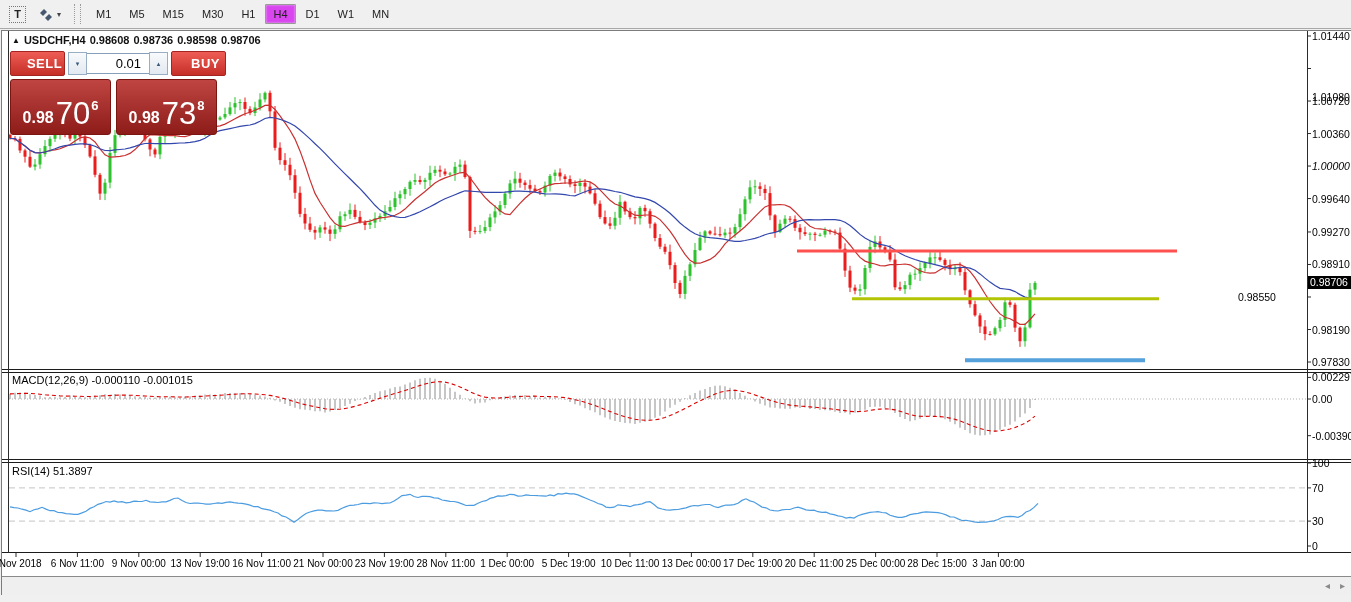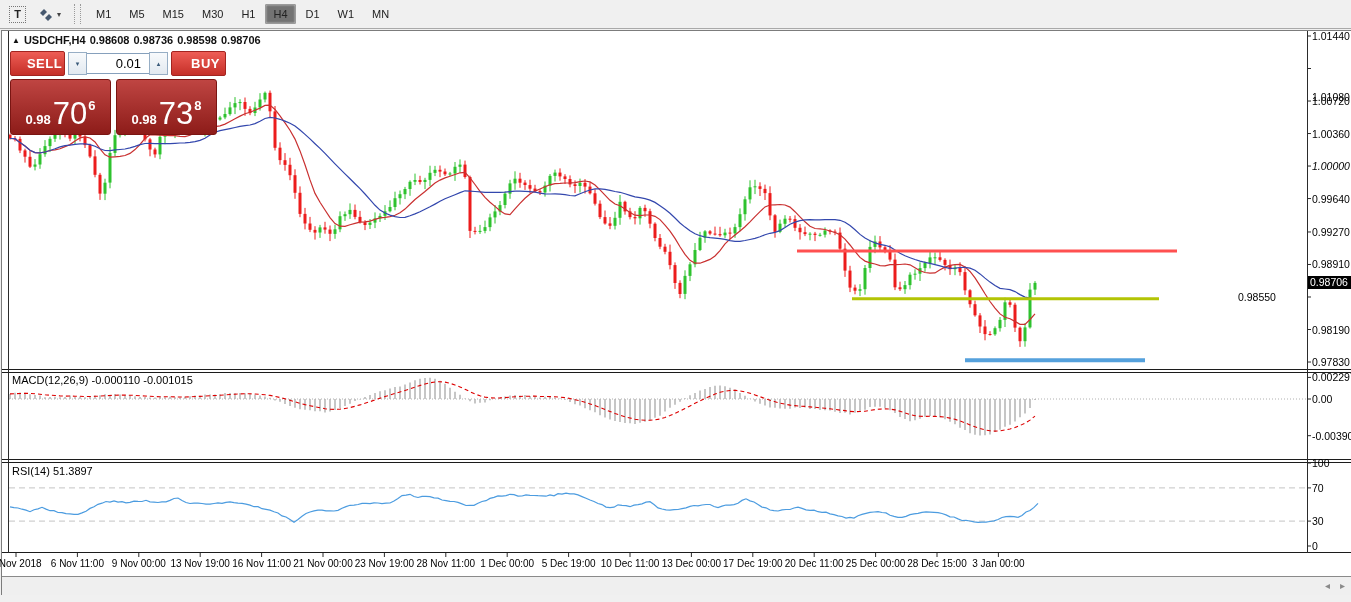--- a/index.html
+++ b/index.html
@@ -8,21 +8,21 @@
   
   .toolbar{position:absolute;left:0;top:0;width:1351px;height:29px;background:#f0f0f0;
            border-bottom:1px solid #a9a9a9;box-sizing:border-box;display:flex;align-items:center;z-index:5;}
   .tool-btn{height:20px;display:flex;align-items:center;margin-left:6px;padding:0 3px;color:#333;}
   .t-box{width:15px;height:15px;border:1px dotted #777;display:flex;align-items:center;justify-content:center;
          font-size:11px;font-weight:700;color:#222;background:#fff0;}
   .caret{font-size:8px;color:#444;margin-left:3px;}
   .tb-sep{width:5px;height:20px;margin:0 6px 0 10px;border-left:1px dotted #9a9a9a;border-right:1px dotted #9a9a9a;}
   .tf-group{display:flex;align-items:center;}
   .tf-btn{font-size:11px;color:#222;padding:3px 7px;margin:0 1px;border:1px solid transparent;border-radius:1px;cursor:default;}
-  .tf-btn.active{background:#737373;border:1px solid #9a9a9a;box-shadow:inset 0 0 2px #ddd;}
+  .tf-btn.active{background:#d946ef;border:1px solid #9a9a9a;box-shadow:inset 0 0 2px #ddd;}
   
   .chart-window{position:absolute;left:1px;top:30px;width:1349px;height:565px;background:#fff;
                 border:1px solid #7c7c7c;box-sizing:content-box;z-index:1;}
   .chart-window > *{position:absolute;}
   #chart-svg{left:0;top:0;}
   .pane-label{font-size:11px;color:#000;white-space:nowrap;z-index:3;}
   .hdr{left:10px;top:3px;font-size:11px;font-weight:600;color:#111;z-index:3;}
   .hdr .mk{font-size:8px;vertical-align:1px;margin-right:4px;}
   .hdr span{margin-right:4px;}
   .axis-label{font-size:10.5px;color:#000;left:1310px;white-space:nowrap;z-index:2;}
@@ -37,21 +37,21 @@
           justify-content:center;letter-spacing:.5px;padding-left:14px;}
   .spin{display:flex;align-items:center;margin:0 3px;}
   .spin-btn{width:17px;height:21px;background:linear-gradient(#f8fafc,#e2e9f0);border:1px solid #97aec5;
             display:flex;align-items:center;justify-content:center;font-size:7px;color:#3a5a7a;}
   .lot-input{width:52px;height:19px;border:1px solid #86a0bc;border-left:none;border-right:none;
              font-size:13px;text-align:right;padding:0 8px 0 2px;font-family:"Liberation Sans",sans-serif;}
   .ocp-row2{display:flex;margin-top:3px;gap:5px;}
   .price-box{width:101px;height:56px;background:linear-gradient(#bf4542,#8d1c19);border:1px solid #7a1512;
              border-radius:3px;color:#fff;display:flex;align-items:flex-end;justify-content:center;
              padding-bottom:8px;box-sizing:border-box;}
-  .pb-pre{font-size:13px;font-weight:700;margin-right:2px;line-height:1;}
+  .pb-pre{font-size:16px;font-weight:700;margin-right:2px;line-height:1;}
   .pb-main{font-size:31px;font-weight:400;line-height:.78;}
   .pb-sup{font-size:13px;font-weight:700;line-height:1;position:relative;top:-14px;margin-left:1px;}
   
   .tabbar{left:0;top:545px;width:1349px;height:20px;background:#efefef;border-top:1px solid #8a8a8a;
           box-sizing:border-box;display:flex;align-items:flex-end;z-index:4;}
   .tab{height:17px;line-height:17px;padding:0 11px;font-size:11px;color:#3c3c3c;border-right:1px solid #b9b9b9;
        margin-bottom:1px;white-space:nowrap;}
   .tab:first-child{margin-left:8px;border-left:1px solid #b9b9b9;}
   .tab.active{background:#fff;border:1px solid #6f6f6f;border-bottom:none;height:19px;line-height:19px;
               color:#000;font-weight:700;margin-bottom:0;border-radius:2px 2px 0 0;}

